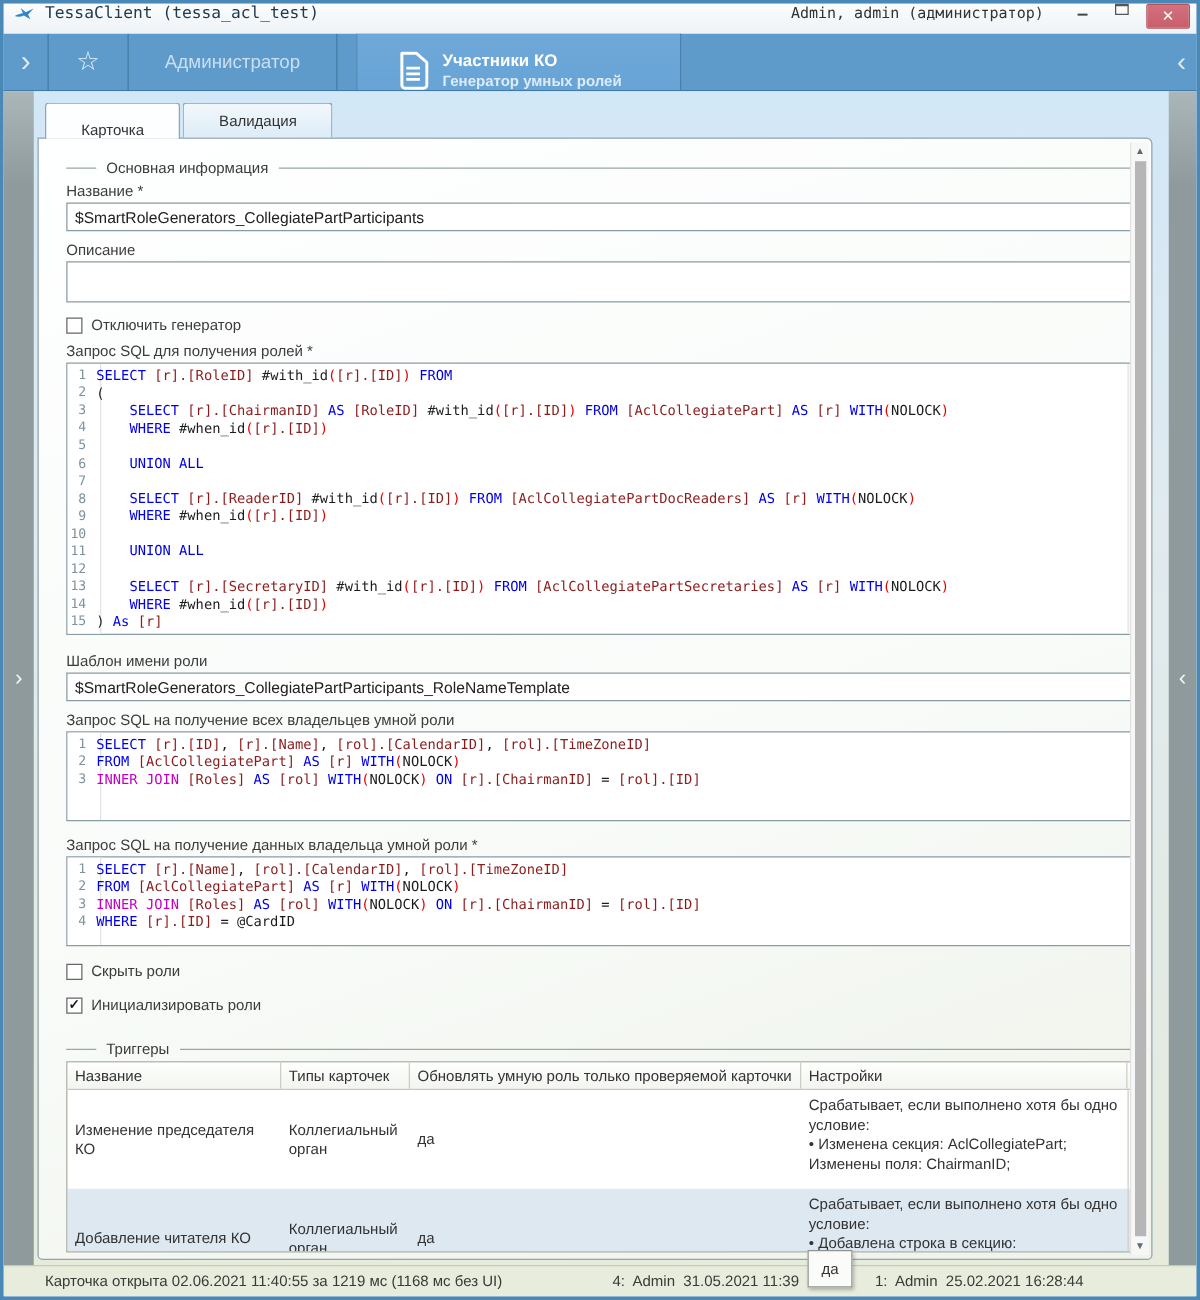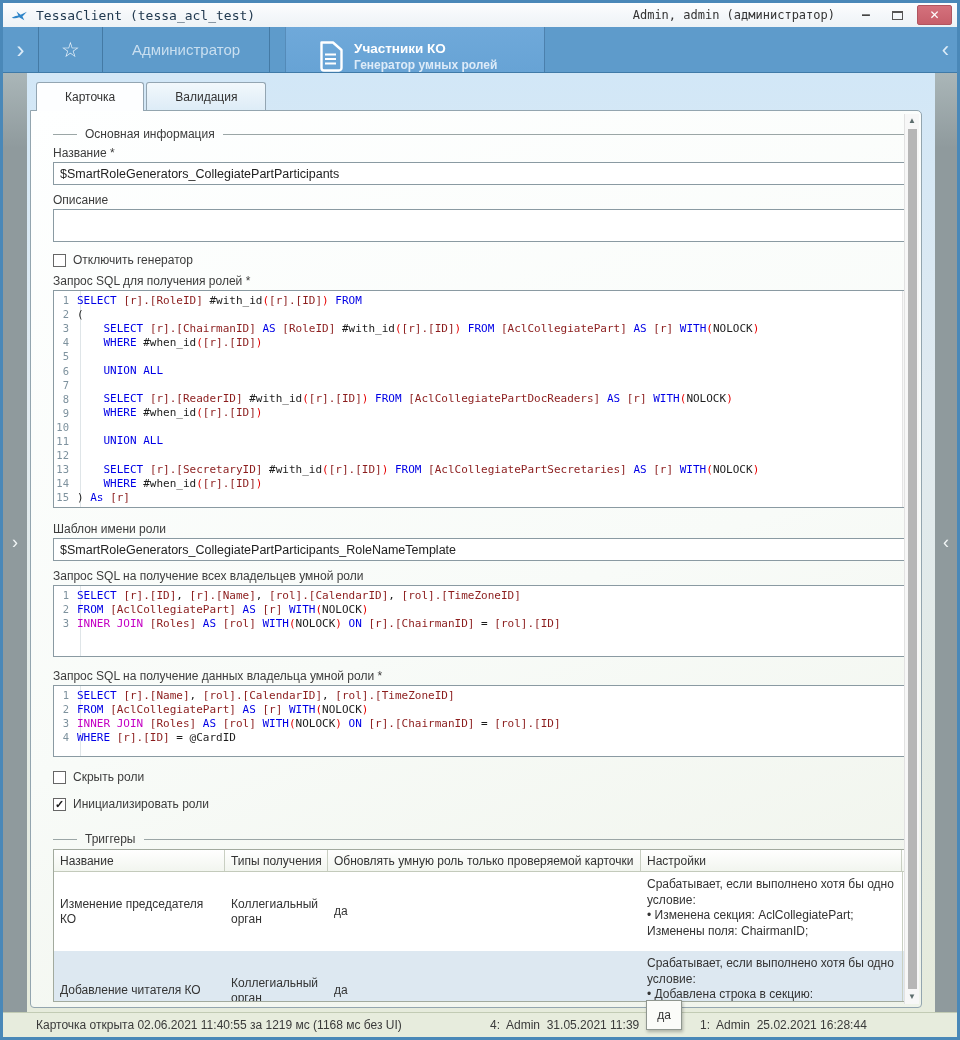--- a/index.html
+++ b/index.html
@@ -5,21 +5,21 @@
   * { box-sizing: border-box; margin: 0; padding: 0; }
   html, body { width: 960px; height: 1040px; overflow: hidden; }
   body { font-family: "Liberation Sans", sans-serif; }
 
   .window { position: relative; width: 960px; height: 1040px;
     border: 3px solid var(--window_border); background: #fff;
     display: flex; flex-direction: column; }
 
   
   .titlebar { height: 24px; background: linear-gradient(#fcfdfe,#edf2f6);
-    display: flex; align-items: center; padding: 0 5px 0 8px; gap: 8px; flex: none; }
+    display: flex; align-items: flex-start; padding: 0 5px 0 8px; gap: 8px; flex: none; }
   .title-text { font: 13px "DejaVu Sans Mono", monospace; color: #223a50; }
   .tb-spacer { flex: 1; }
   .user-info { font: 12px "DejaVu Sans Mono", monospace; color: #333; margin-right: 12px; }
   .btn-min { width: 22px; text-align: center; color: #444; font-weight: bold; cursor: default; }
   .btn-max { width: 24px; display: flex; justify-content: center; align-items: center; }
   .btn-max i { display: block; width: 11px; height: 9px; border: 1px solid #555; border-top: 2px solid #555; }
   .btn-close { width: 35px; height: 20px; border: 1px solid #b05560; border-radius: 2px;
     background: linear-gradient(var(--close_btn), #c75f6b); color: #fff;
     font-size: 12px; text-align: center; line-height: 18px; }
 
@@ -45,21 +45,21 @@
   .strip { position: absolute; top: 0; bottom: 0; color: #f2f6f6;
     background: linear-gradient(180deg, #aab6b8 0%, var(--strip) 8%, var(--strip) 100%);
     display: flex; align-items: center; justify-content: center; font-size: 18px; }
   .strip.left { left: 0; width: 24px; }
   .strip.right { right: 0; width: 22px; }
 
   .card-tabs { position: absolute; left: 33px; top: 9px; display: flex; gap: 2px; z-index: 3; }
   .ctab { height: 28px; padding: 0 28px; display: flex; align-items: center; font-size: 12px;
     color: #333; background: linear-gradient(#f2f8fc,#ddecf7); border: 1px solid #93a5b2;
     border-bottom: none; border-radius: 3px 3px 0 0; }
-  .ctab.active { background: #fdfeff; height: 29px; margin-bottom: -1px; }
+  .ctab.active { background: #fdfeff; height: 29px; margin-bottom: -1px; align-items: flex-end; }
 
   .panel { position: absolute; left: 27px; top: 37px; width: 892px; bottom: 4px; z-index: 2;
     background: linear-gradient(160deg,#feffff 0%,#f8fbf8 55%,#eff3ea 100%);
     border: 1px solid #93a5af; border-radius: 0 5px 4px 4px; }
   .panel-inner { position: absolute; inset: 0; padding-left: 22px; overflow: hidden; }
 
   
   .vscroll { position: absolute; top: 3px; bottom: 3px; right: 2px; width: 15px;
     background: #f7f7f7; border-left: 1px solid #e2e2e2; }
   .arr { position: absolute; left: 0; right: 0; height: 14px; color: #5d6d6d;
@@ -333,21 +333,21 @@
         <div class="cb-row mt13">
           <span class="cb checked">✓</span>
           <span class="cb-label">Инициализировать роли</span>
         </div>
 
         <div class="group mt21">Триггеры</div>
 
         <div class="ttable mt3">
           <div class="t-head">
               <div class="th">Название</div>
-              <div class="th">Типы получения</div>
+              <div class="th">Типы карточек</div>
               <div class="th">Обновлять умную роль только проверяемой карточки</div>
               <div class="th">Настройки</div>
               <div class="th stub"></div>
             </div>
           <div class="t-body">
               <div class="trow">
                 <div class="tc name">Изменение председателя КО</div>
                 <div class="tc types">Коллегиальный орган</div>
                 <div class="tc flag">да</div>
                 <div class="tc settings">

